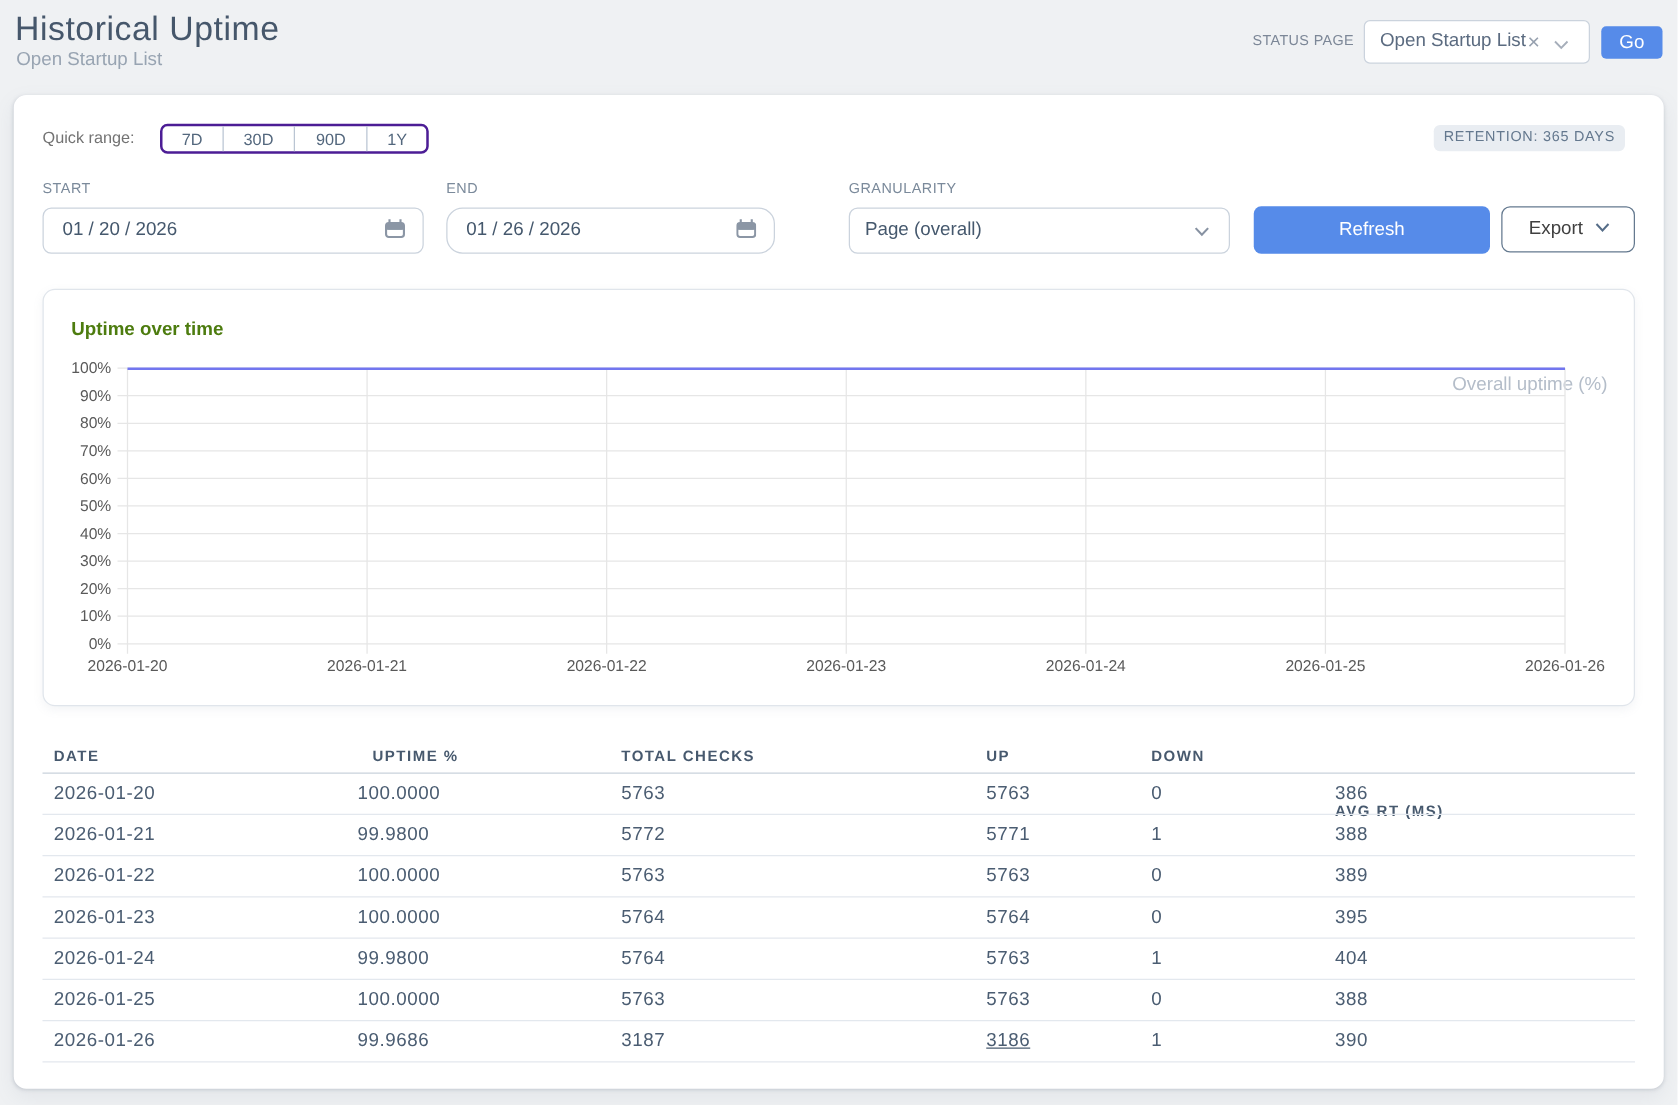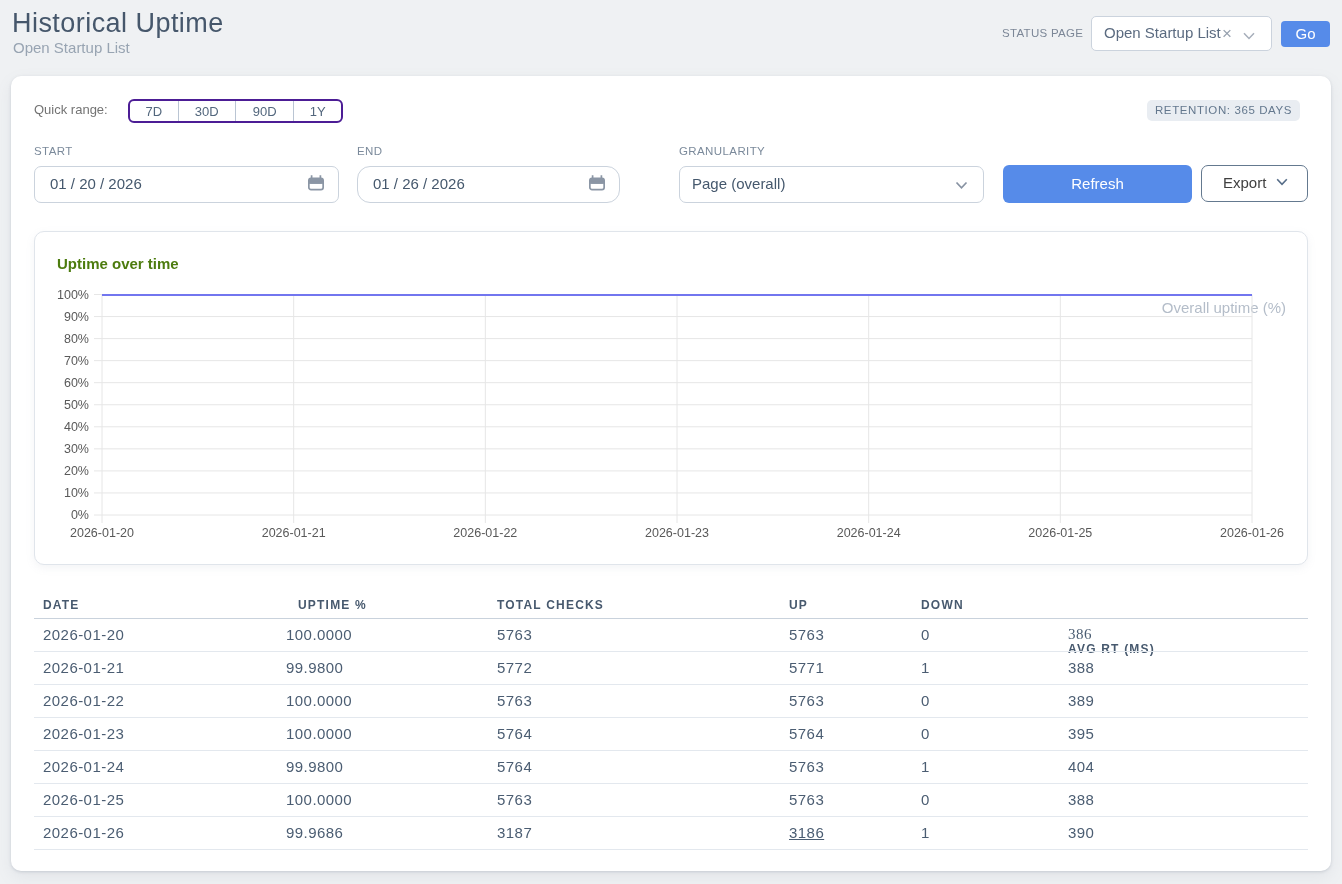--- a/index.html
+++ b/index.html
@@ -152,21 +152,21 @@
 <div class="abs th" style="left:497px; top:598px;">TOTAL CHECKS</div>
 <div class="abs th" style="left:789px; top:598px;">UP</div>
 <div class="abs th" style="left:921px; top:598px;">DOWN</div>
 <div class="abs th" style="left:1068px; top:598px;margin-top:44px;">AVG RT (MS)</div>
 <div class="hline" style="top:618px; background:#c9d2dc;"></div>
 <div class="abs td" style="left:43px; top:626px;">2026-01-20</div>
 <div class="abs td" style="left:286px; top:626px;">100.0000</div>
 <div class="abs td" style="left:497px; top:626px;">5763</div>
 <div class="abs td" style="left:789px; top:626px;">5763</div>
 <div class="abs td" style="left:921px; top:626px;">0</div>
-<div class="abs td" style="left:1068px; top:626px;font-family:Liberation Serif, serif;">386</div>
+<div class="abs td" style="left:1068px; top:626px;">386</div>
 <div class="hline" style="top:651px;"></div>
 <div class="abs td" style="left:43px; top:659px;">2026-01-21</div>
 <div class="abs td" style="left:286px; top:659px;">99.9800</div>
 <div class="abs td" style="left:497px; top:659px;">5772</div>
 <div class="abs td" style="left:789px; top:659px;">5771</div>
 <div class="abs td" style="left:921px; top:659px;">1</div>
 <div class="abs td" style="left:1068px; top:659px;">388</div>
 <div class="hline" style="top:684px;"></div>
 <div class="abs td" style="left:43px; top:692px;">2026-01-22</div>
 <div class="abs td" style="left:286px; top:692px;">100.0000</div>

